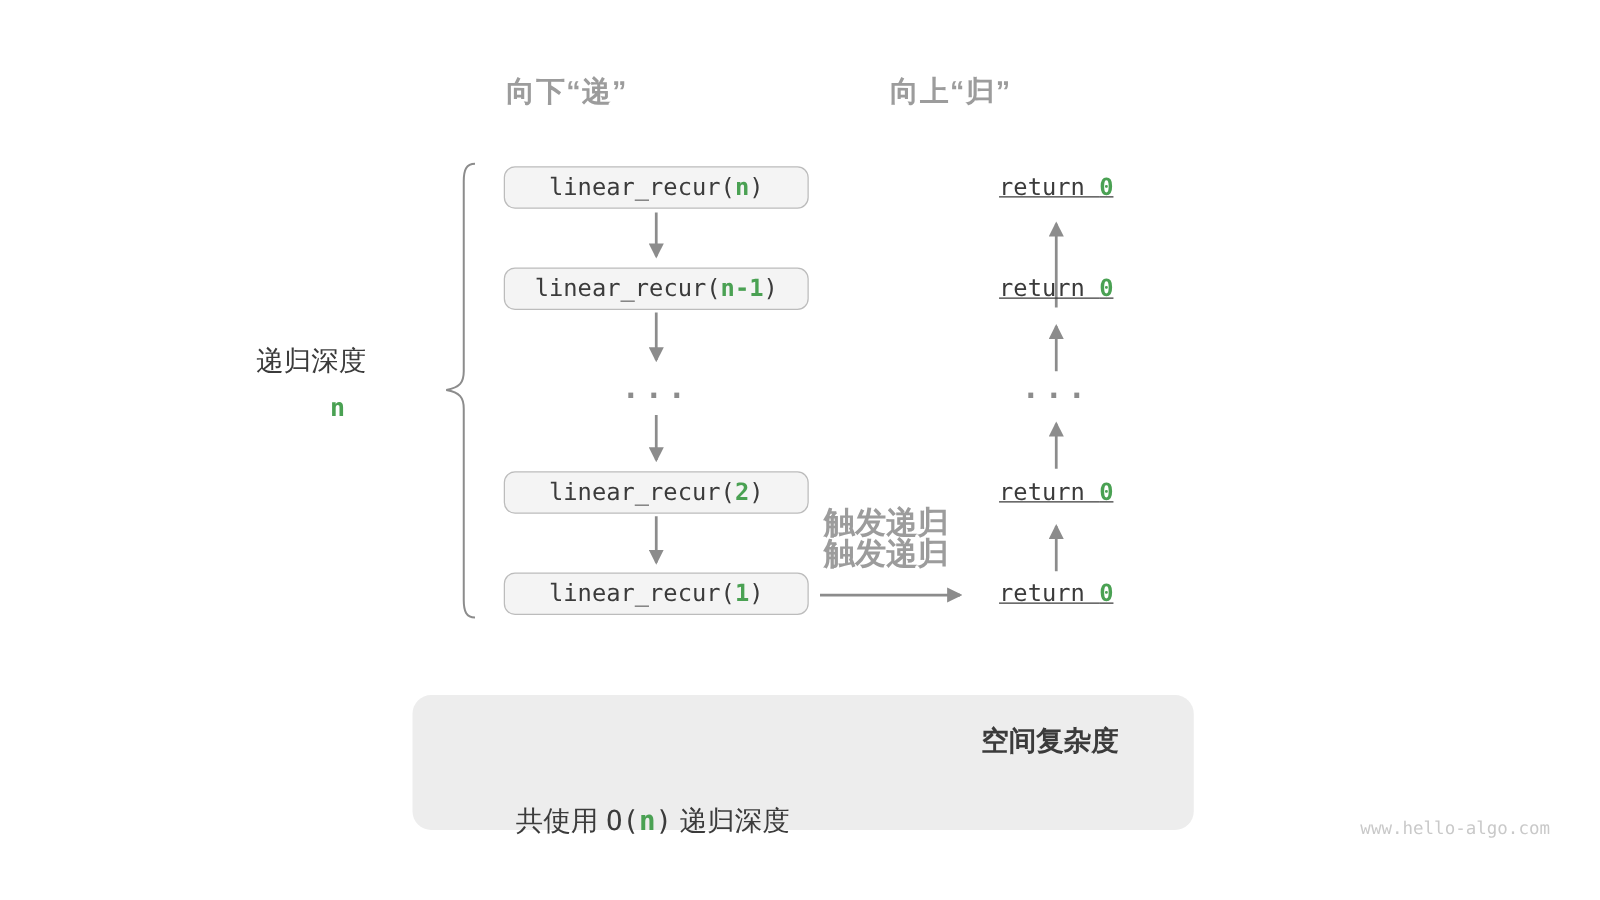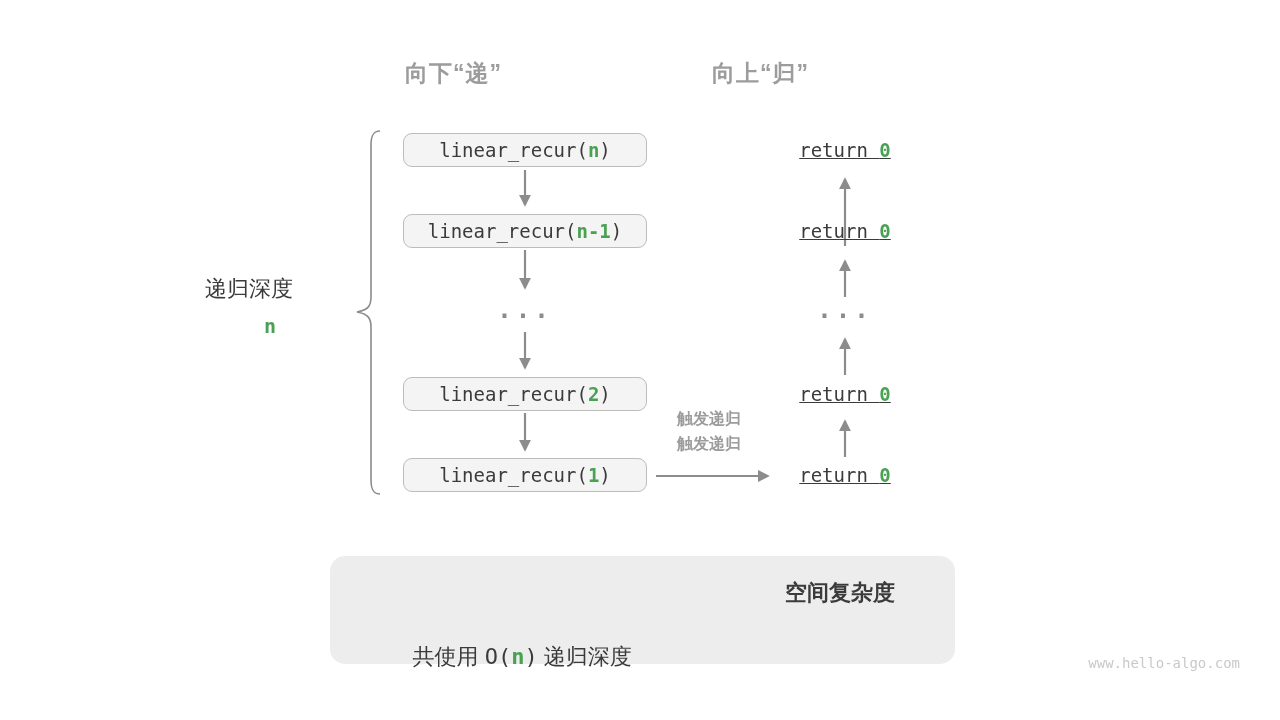--- a/index.html
+++ b/index.html
@@ -61,21 +61,21 @@
     left:205px;width:130px;top:274px;
     font-size:22px;color:var(--dark);
   }
   .depth-value{
     left:205px;width:130px;top:314px;text-align:center;
     font-family:"DejaVu Sans Mono", monospace;
     font-size:20px;font-weight:bold;color:var(--green);
   }
   .trigger-note{
     left:629px;width:160px;top:406px;text-align:center;
-    font-size:16px;font-weight:bold;color:var(--hdr-gray);
+    font-size:25px;font-weight:bold;color:var(--hdr-gray);
     line-height:25px;
   }
   .summary-box{
     left:330px;top:556px;width:625px;height:108px;
     background:var(--summary-fill);
     border-radius:15px;
   }
   .sum-left-1{
     left:360px;top:579px;width:300px;text-align:center;
     font-size:22px;color:var(--dark);white-space:pre;

